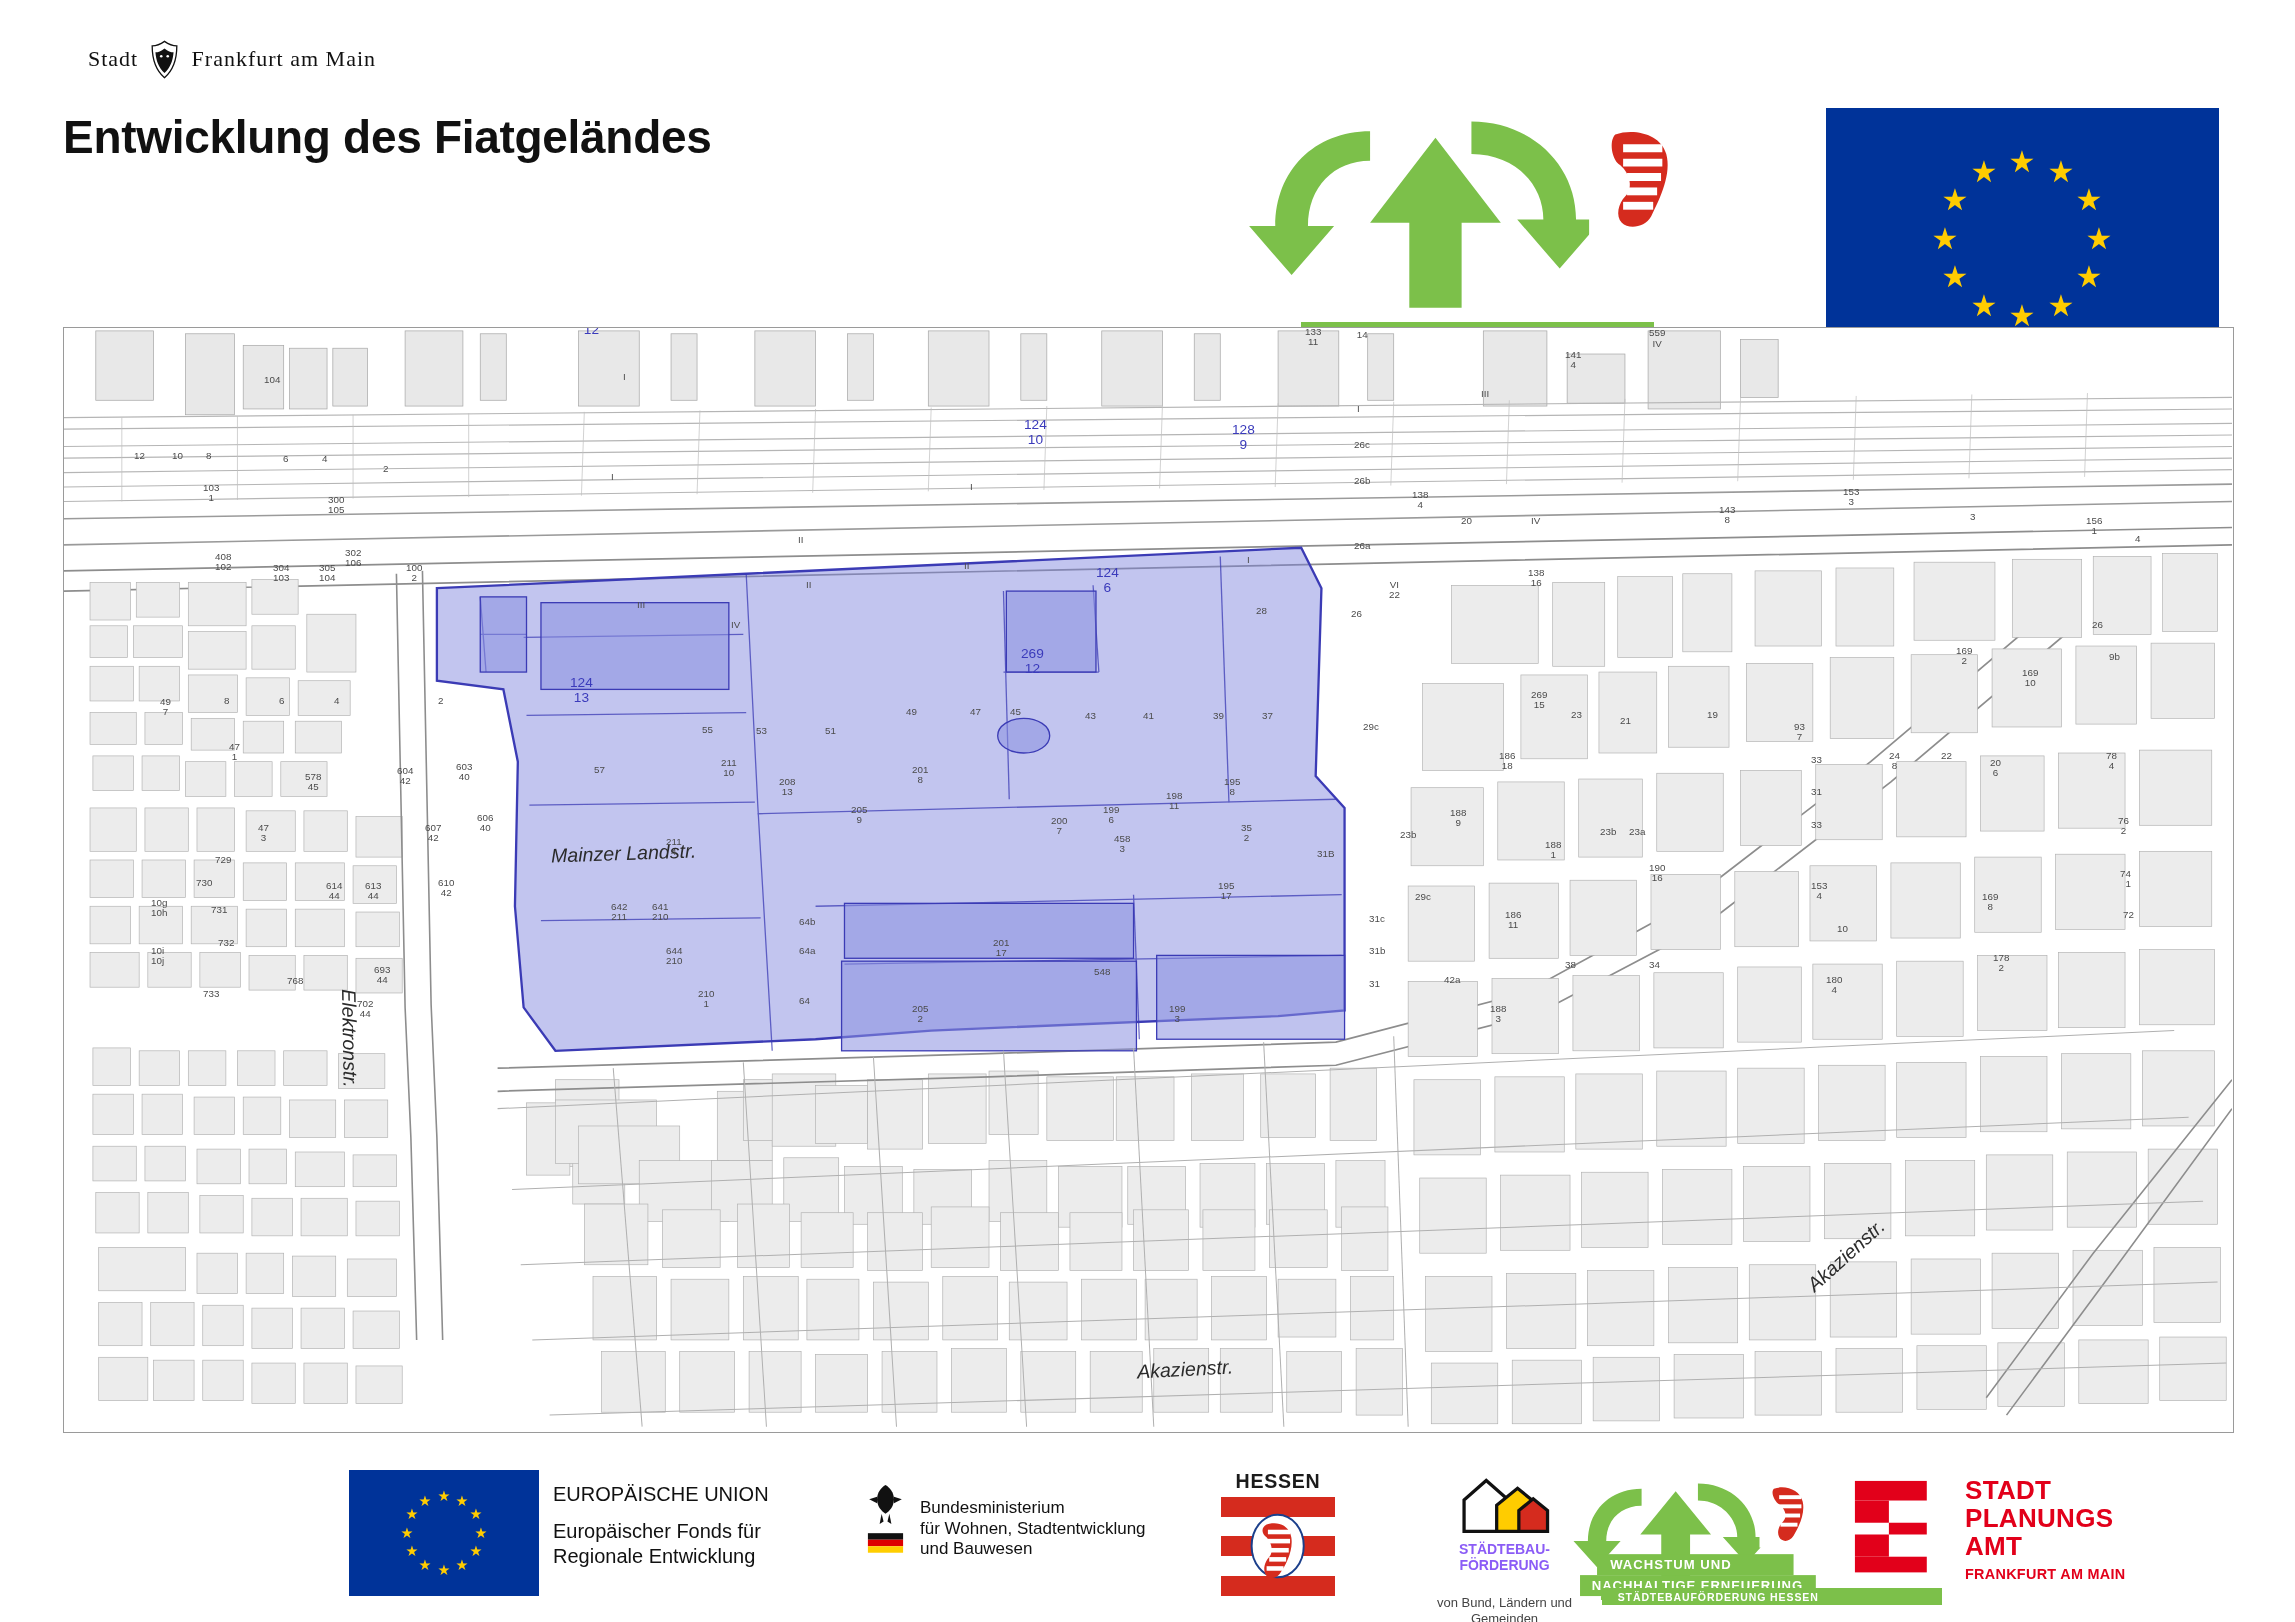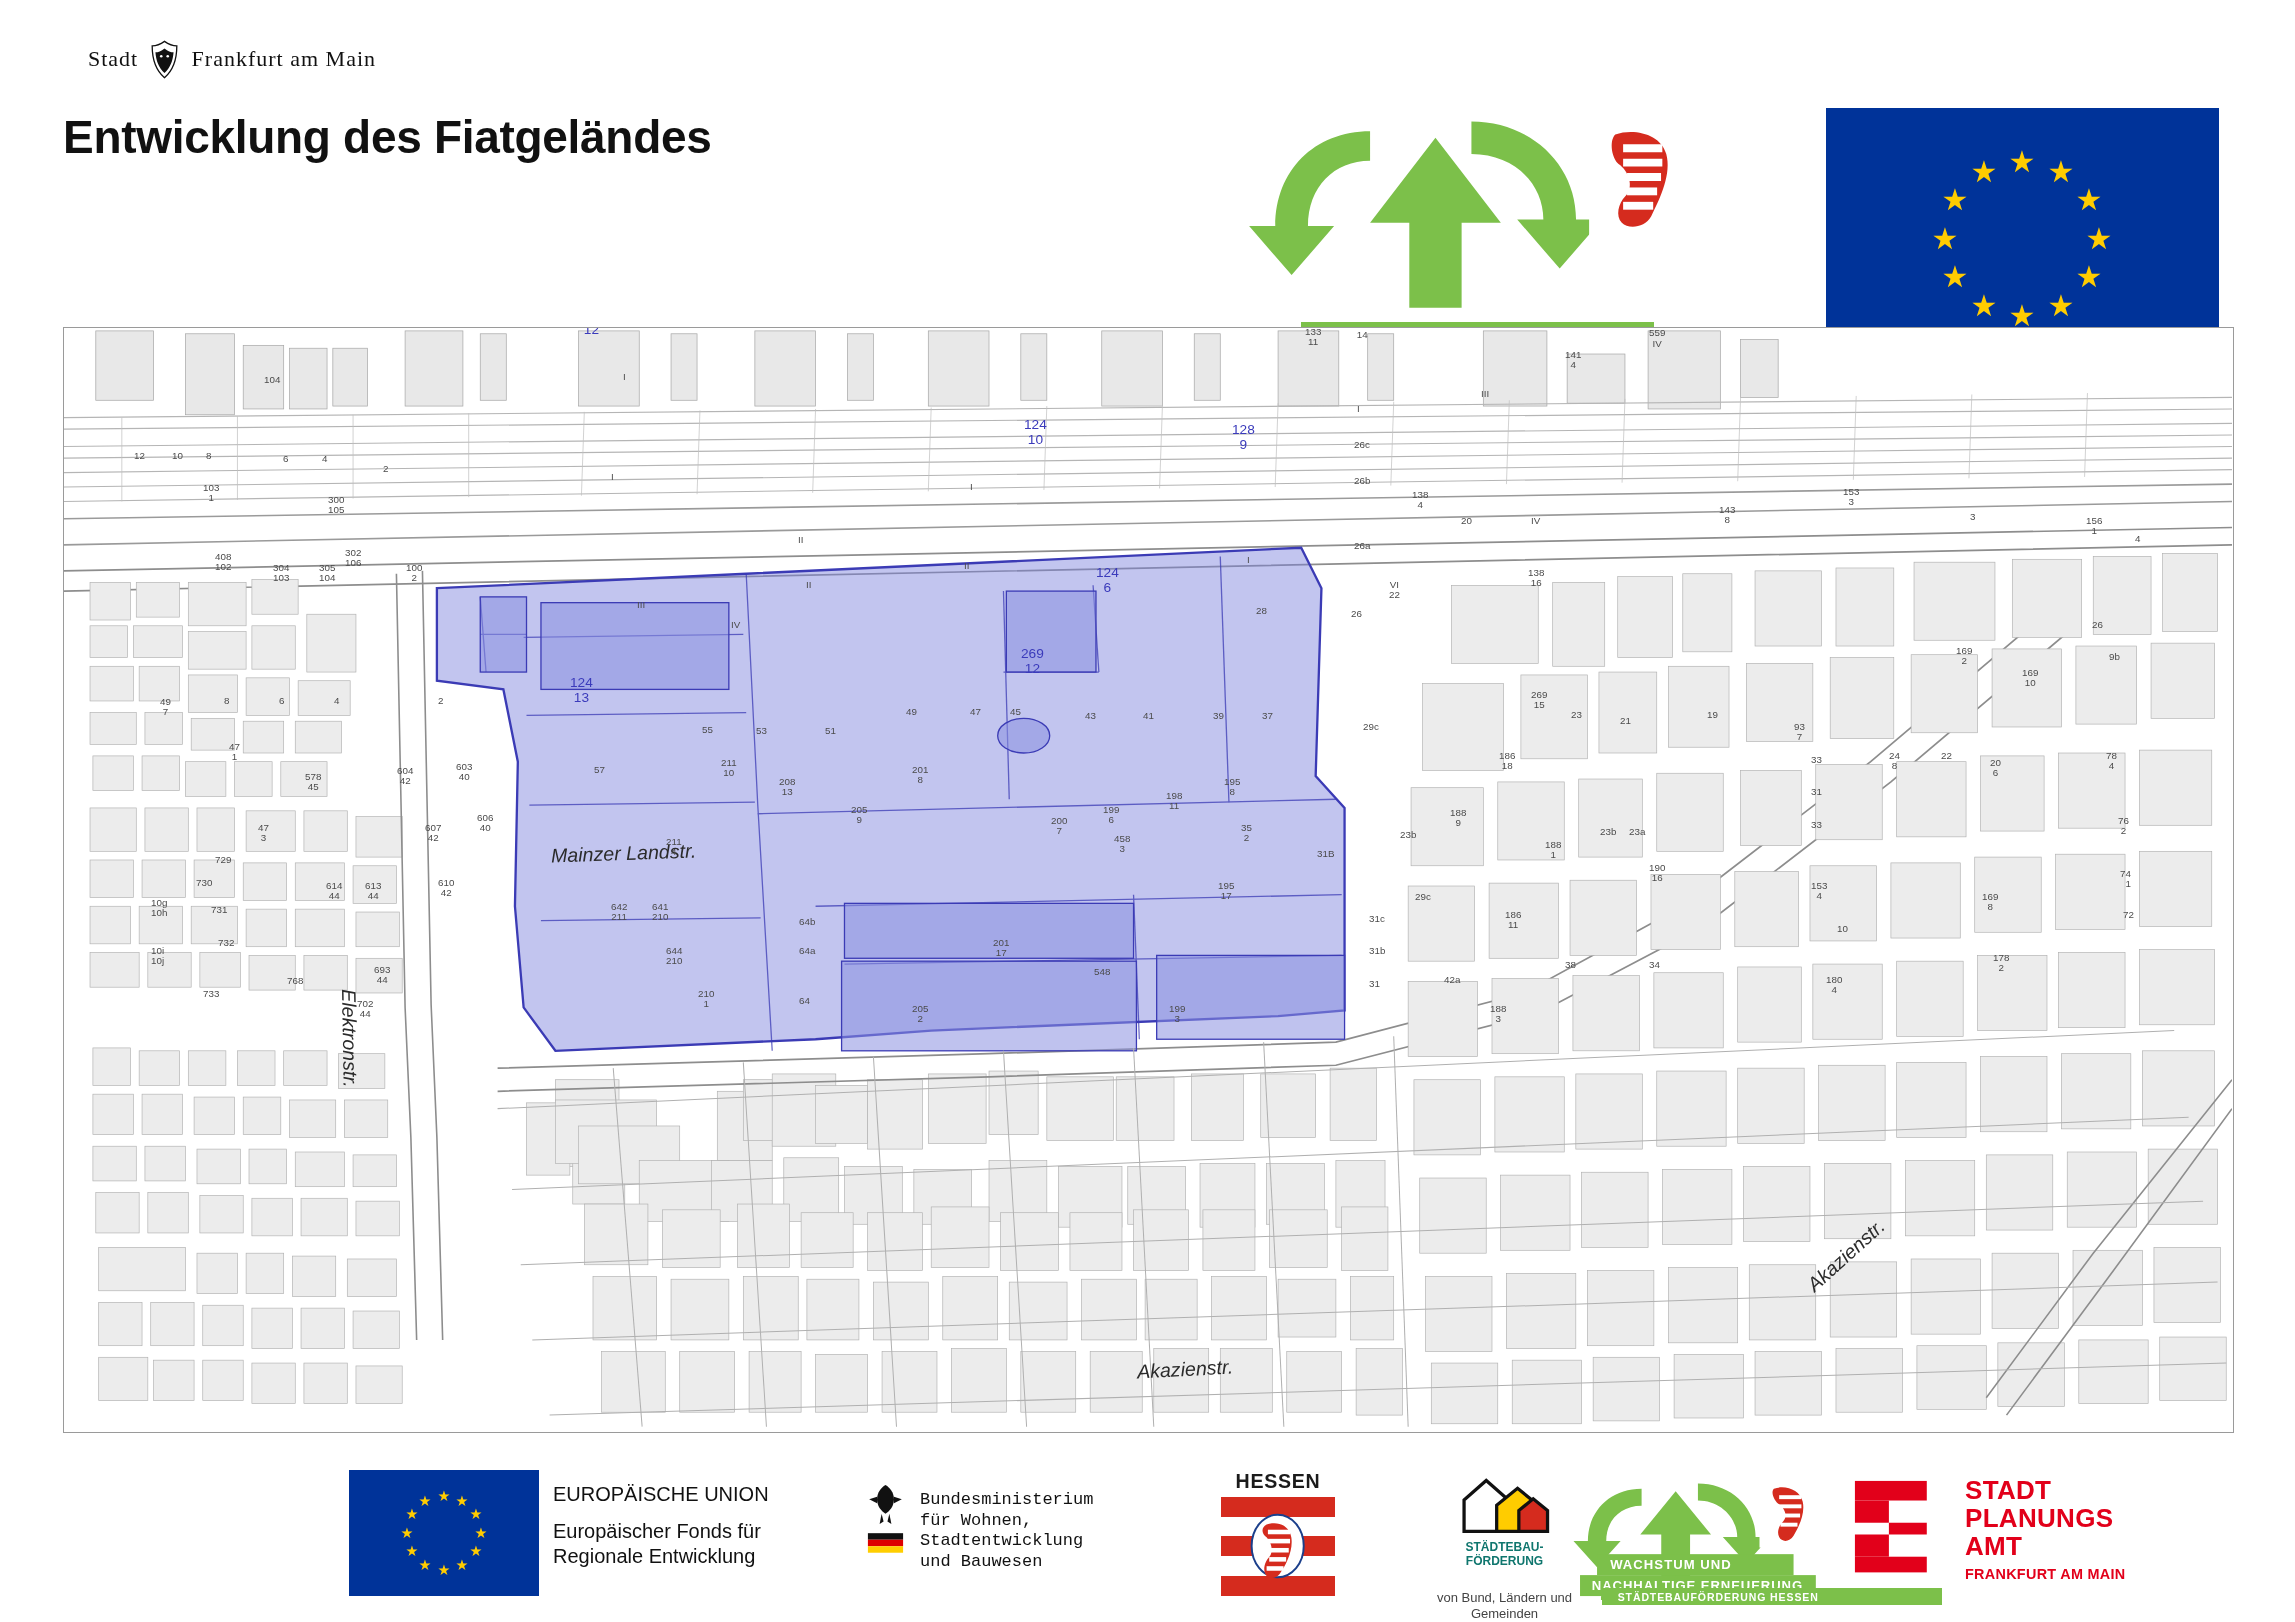--- a/index.html
+++ b/index.html
@@ -148,36 +148,36 @@
   #eu-text-bottom {
     position: absolute; left: 553px; top: 26px; width: 275px;
     font-size: 20px; color: #111; line-height: 1.25;
   }
   #eu-text-bottom .t1 { margin-bottom: 11.8px; }
   #bmwsb {
     position: absolute; left: 864px; top: 25px; width: 340px;
     font-size: 17px; color: #111; line-height: 1.22;
   }
   #bmwsb .bmwsb-flagwrap { position:absolute; left:0; top:0; width: 43px; height: 77px; }
-  #bmwsb .bmwsb-text { position:absolute; left: 56px; top: 9px; font-family: Liberation Mono, monospace; }
+  #bmwsb .bmwsb-text { position:absolute; left: 56px; top: 17px; }
   #hessen-flag {
     position: absolute; left: 1221px; top: 14.4px; width: 114px; height: 128px;
   }
   #hessen-flag .hess-title {
     font-size: 19.6px; font-weight: bold; color: #1b1b1b; letter-spacing: 0.7px;
     text-align: center; margin-bottom: 3.9px;
   }
   .stripes { position: relative; width: 114px; height: 98px; background:#fff; }
   .stripes .red { position:absolute; left:0; width:114px; height:19.6px; background:#d52b1e;}
   #staedtebau {
     position: absolute; left: 1400px; top: 18.3px; width: 209px;
     text-align: center;
   }
   #staedtebau .hw { margin: 0 auto 6.5px; width: 97px; height: 60px; position: relative;}
-  #staedtebau .sb1 { font-size: 12px; font-weight: bold; color:#0f766e; line-height:1.15;}
+  #staedtebau .sb1 { font-size: 14px; font-weight: bold; color:#8b5cf6; line-height:1.15;}
   #staedtebau .sb2 { font-size: 13px; color:#444; margin-top: 22px; line-height:1.2;}
   #hessen-program-bottom {
     position: absolute; left: 1563px; top: 13px; width: 393px; height: 131px;
   }
   #spa {
     position: absolute; left: 1851px; top: 13px; width: 366px; height: 131px;
   }
   #spa .red-mark { position:absolute; left: 0; top: 7.9px; width: 98px; height: 98px; }
   #spa .spa-text { position:absolute; left: 114px; top: 6.5px; }
   #spa .spa-line { font-size: 26px; font-weight: bold; color: #e2001a; line-height: 1.08; letter-spacing:0.3px;}

